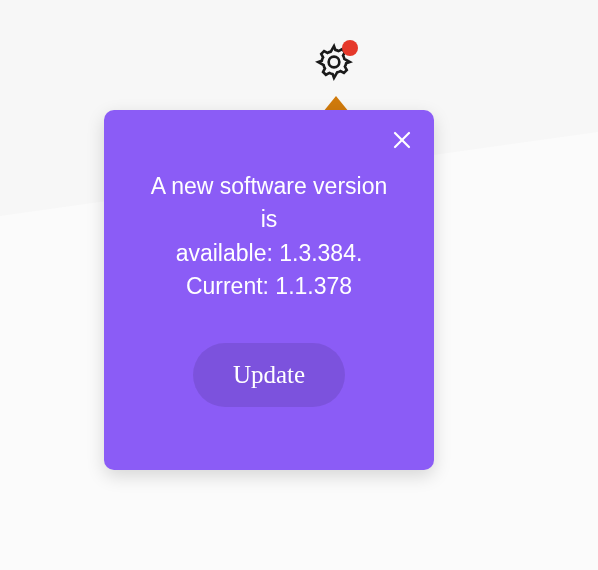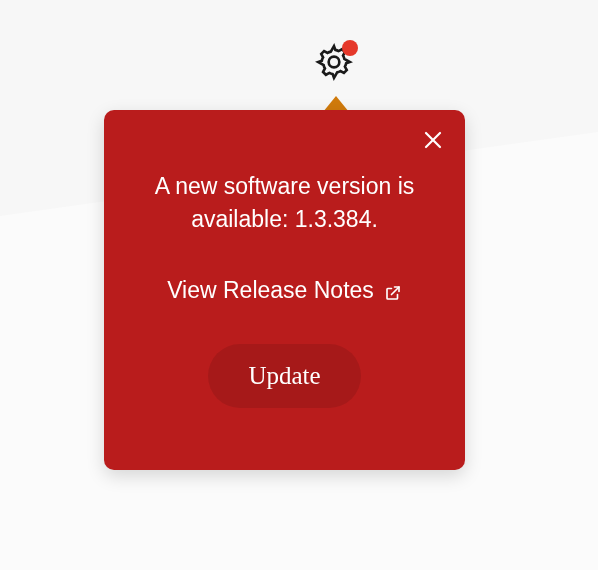--- a/index.html
+++ b/index.html
@@ -48,23 +48,23 @@
       width: 0;
       height: 0;
       border-left: 13px solid transparent;
       border-right: 13px solid transparent;
       border-bottom: 16px solid #d07a0c;
     }
     .popover {
       position: absolute;
       left: 104px;
       top: 110px;
-      width: 361px;
+      width: 330px;
       height: 360px;
-      background: #b91c1c;
+      background: #8b5cf6;
       border-radius: 10px;
       box-shadow: 0 6px 18px rgba(0,0,0,0.15);
       color: #fff;
       padding: 30px 44px 28px;
     }
     .close-btn {
       position: absolute;
       top: 18px;
       right: 20px;
       width: 24px;
@@ -126,29 +126,20 @@
   <div class="close-btn">
     <svg viewBox="0 0 24 24" fill="none" stroke="currentColor" stroke-width="2.2" stroke-linecap="round">
       <line x1="5" y1="5" x2="19" y2="19"></line>
       <line x1="19" y1="5" x2="5" y2="19"></line>
     </svg>
   </div>
 
   <div class="message">
     <span>A new software version is</span><br>
     <span>available: 1.3.384.</span><br>
+    <span>Current: 1.1.378</span>
   </div>
 
-  <div class="release-notes">
-    <span>View Release Notes</span>
-    <span class="ext-icon">
-      <svg viewBox="0 0 24 24" fill="none" stroke="currentColor" stroke-width="2.2" stroke-linecap="round" stroke-linejoin="round">
-        <path d="M14 4h6v6"></path>
-        <path d="M20 4L10 14"></path>
-        <path d="M18 14v5a1 1 0 0 1-1 1H5a1 1 0 0 1-1-1V7a1 1 0 0 1 1-1h5"></path>
-      </svg>
-    </span>
-  </div>
 
   <button class="update-btn">
     <span>Update</span>
   </button>
 </div>
 
 </body></html>

